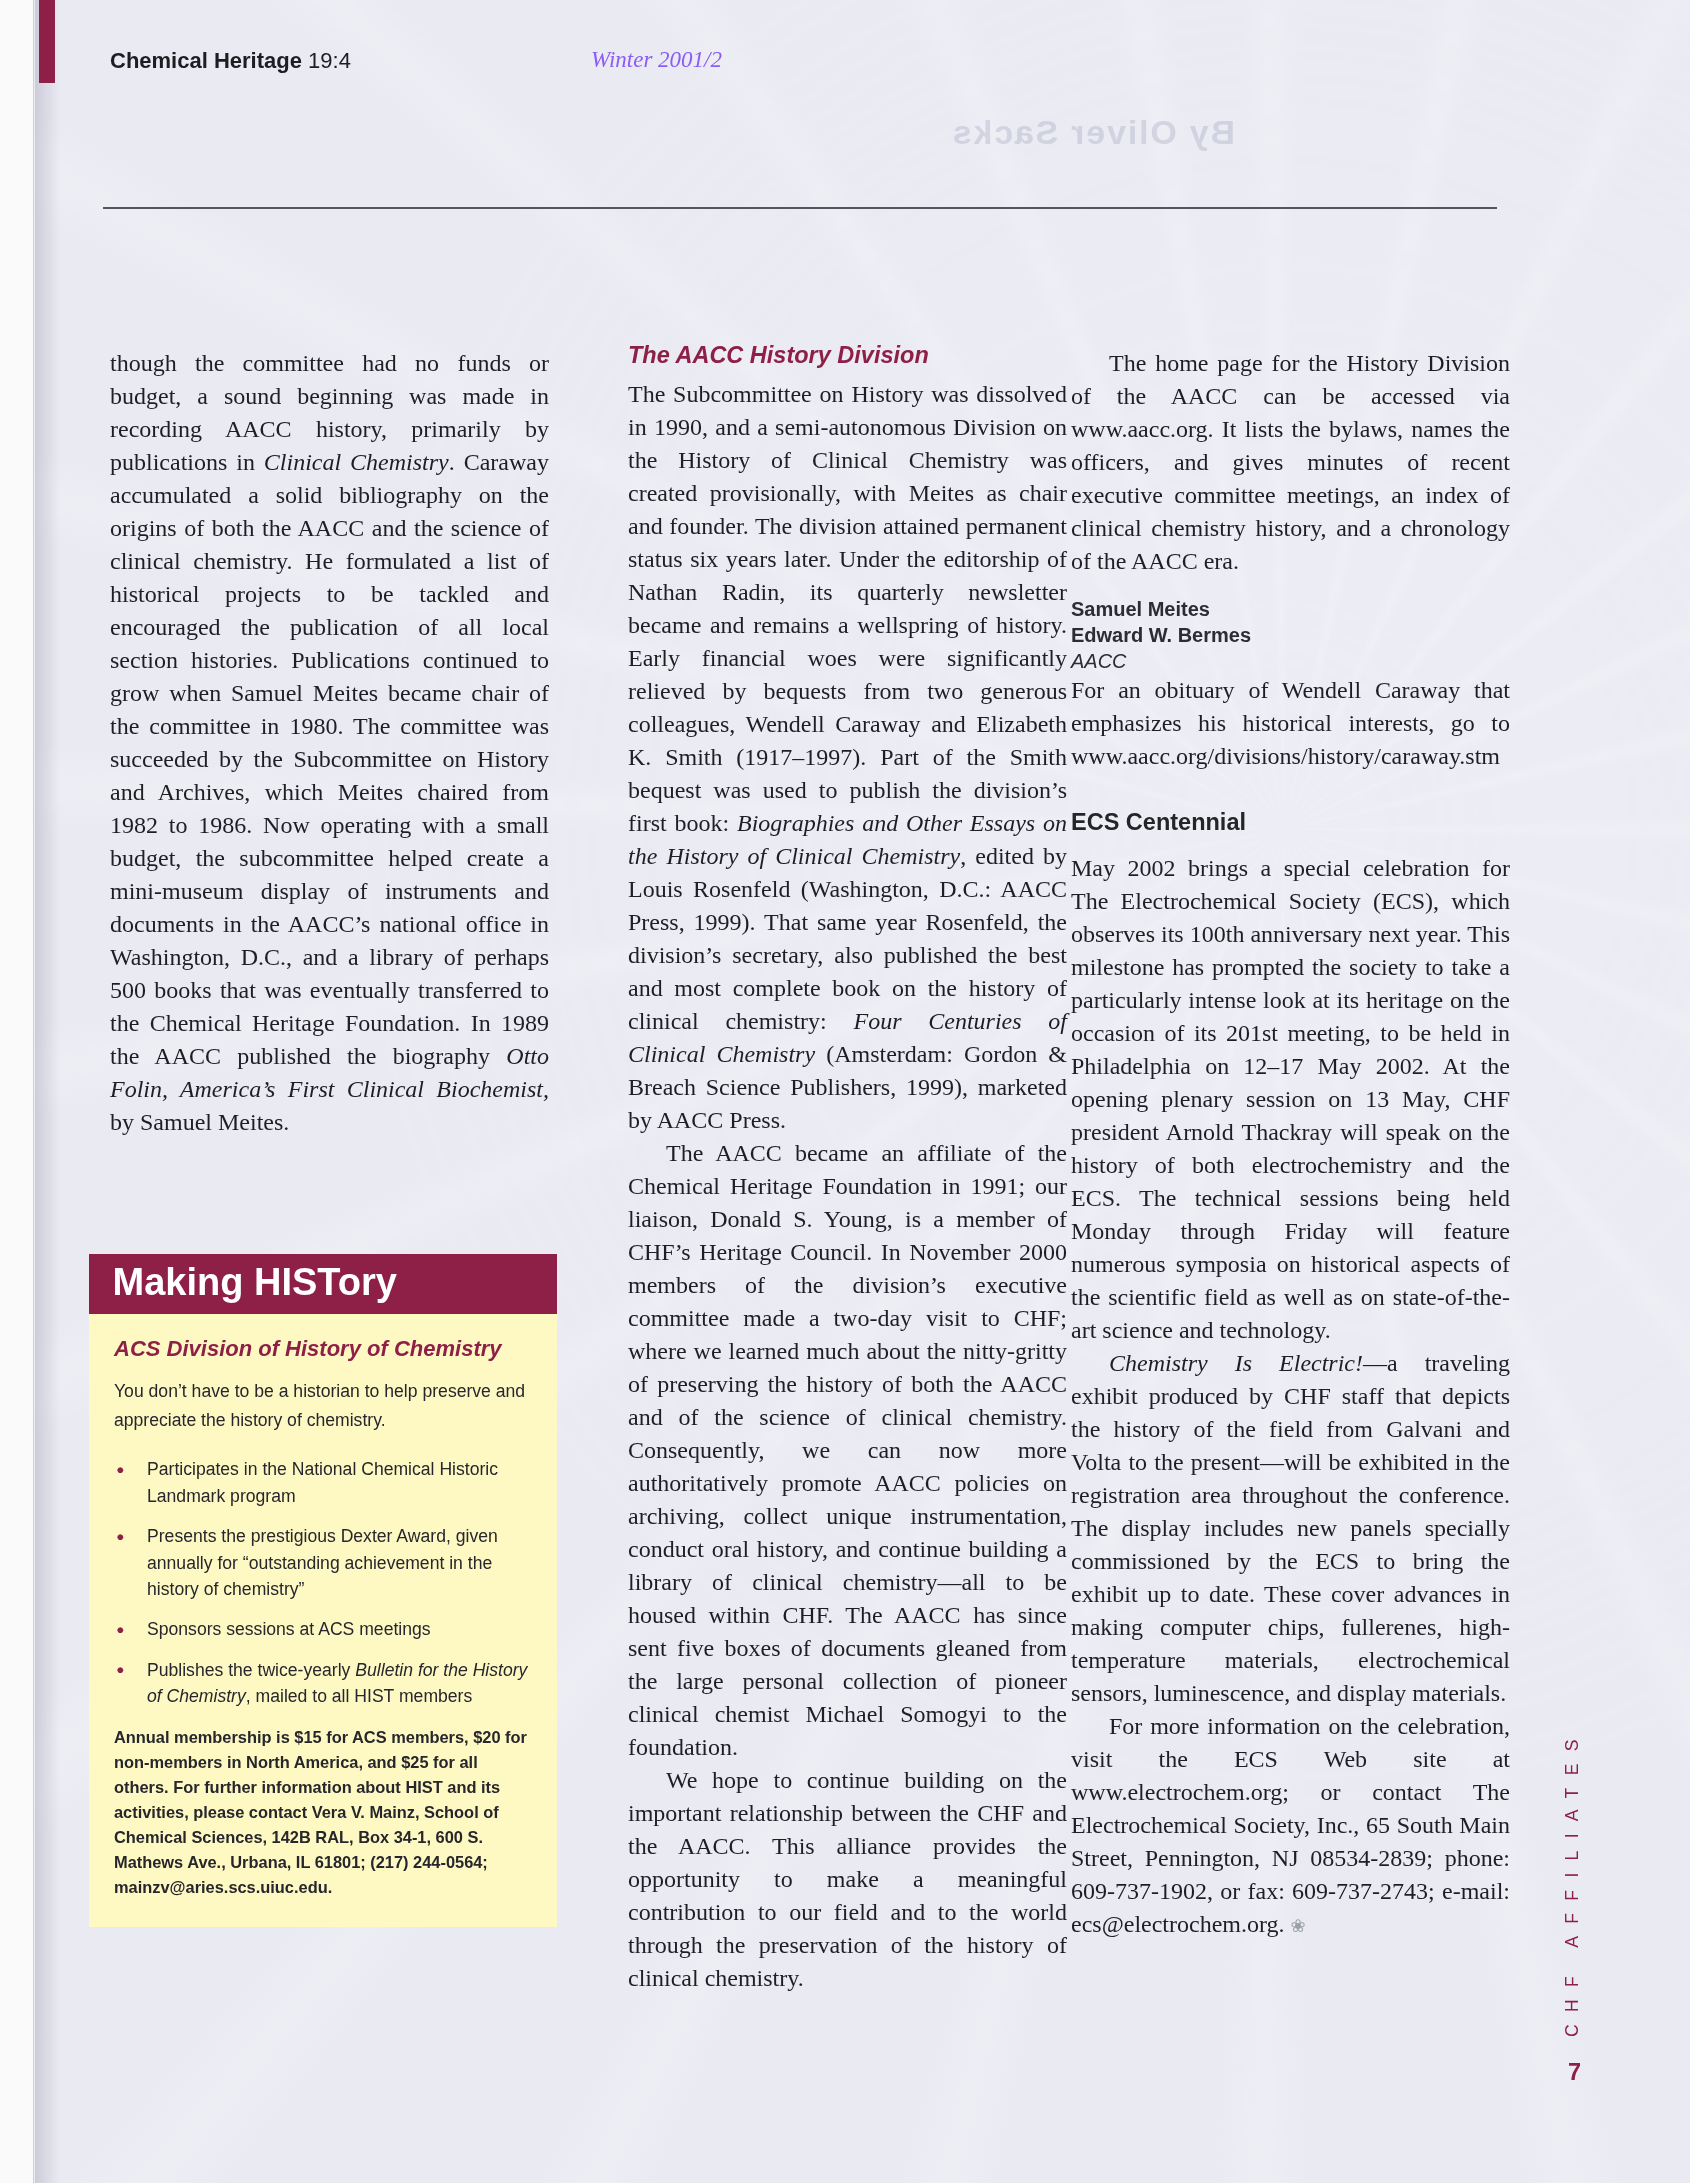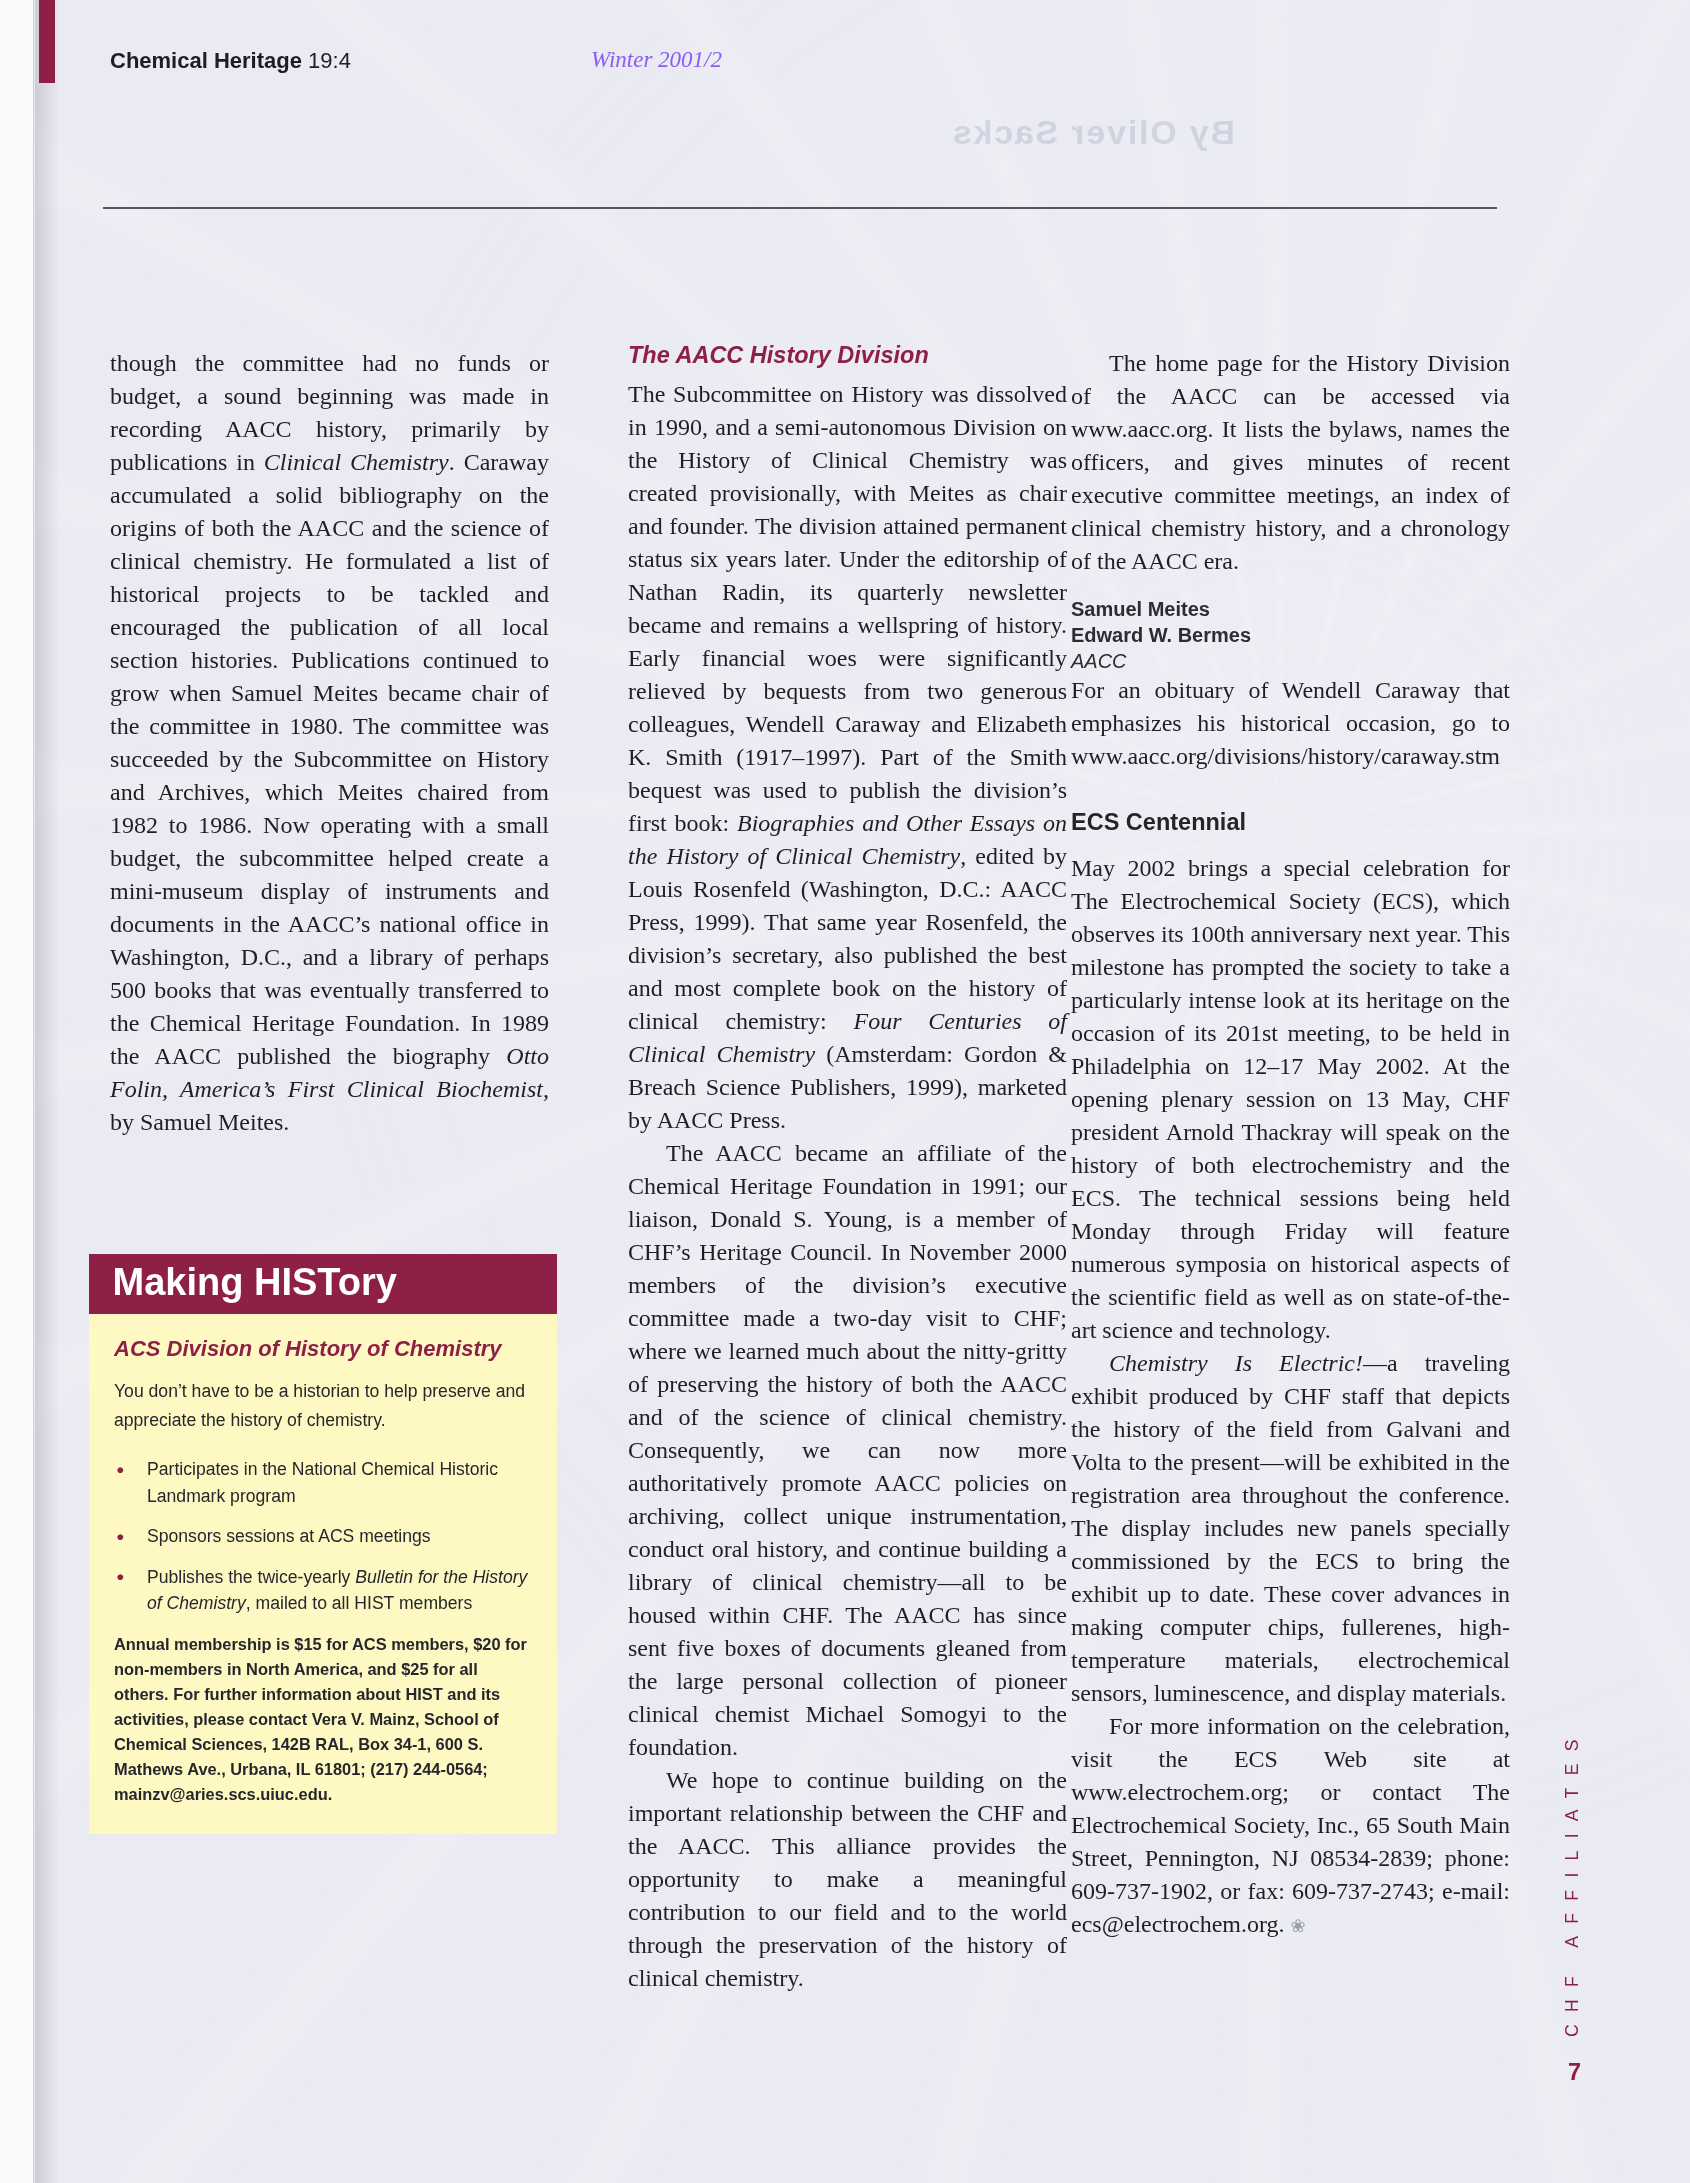--- a/index.html
+++ b/index.html
@@ -115,20 +115,21 @@
     <p><span>though the committee had no funds or budget, a sound beginning was made in recording AACC history, primarily by publications in </span><span class="seg-i">Clinical Chemistry</span><span>. Caraway accumulated a solid bibliography on the origins of both the AACC and the science of clinical chemistry. He formulated a list of historical projects to be tackled and encouraged the publication of all local section histories. Publications continued to grow when Samuel Meites became chair of the committee in 1980. The committee was succeeded by the Subcommittee on History and Archives, which Meites chaired from 1982 to 1986. Now operating with a small budget, the subcommittee helped create a mini-museum display of instruments and documents in the AACC’s national office in Washington, D.C., and a library of perhaps 500 books that was eventually transferred to the Chemical Heritage Foundation. In 1989 the AACC published the biography </span><span class="seg-i">Otto Folin, America’s First Clinical Biochemist,</span><span> by Samuel Meites.</span></p>
   </div>
 
   <div class="box">
     <div class="box-band">Making HISTory</div>
     <div class="box-inner">
       <div class="box-subtitle">ACS Division of History of Chemistry</div>
       <p>You don’t have to be a historian to help preserve and appreciate the history of chemistry.</p>
       <ul class="box-list">
         <li><span>Participates in the National Chemical Historic Landmark program</span></li>
+        <li><span>Presents the prestigious Dexter Award, given annually for “outstanding achievement in the history of chemistry”</span></li>
         <li><span>Sponsors sessions at ACS meetings</span></li>
         <li><span>Publishes the twice-yearly </span><span class="seg-i">Bulletin for the History of Chemistry</span><span>, mailed to all HIST members</span></li>
       </ul>
       <div class="box-footer">Annual membership is $15 for ACS members, $20 for non-members in North America, and $25 for all others. For further information about HIST and its activities, please contact Vera V. Mainz, School of Chemical Sciences, 142B RAL, Box 34-1, 600 S. Mathews Ave., Urbana, IL 61801; (217) 244-0564; mainzv@aries.scs.uiuc.edu.</div>
     </div>
   </div>
 
   <div class="col" id="col2">
     <h2 class="col-heading">The AACC History Division</h2>
     <p><span>The Subcommittee on History was dissolved in 1990, and a semi-autonomous Division on the History of Clinical Chemistry was created provisionally, with Meites as chair and founder. The division attained permanent status six years later. Under the editorship of Nathan Radin, its quarterly newsletter became and remains a wellspring of history. Early financial woes were significantly relieved by bequests from two generous colleagues, Wendell Caraway and Elizabeth K. Smith (1917–1997). Part of the Smith bequest was used to publish the division’s first book: </span><span class="seg-i">Biographies and Other Essays on the History of Clinical Chemistry</span><span>, edited by Louis Rosenfeld (Washington, D.C.: AACC Press, 1999). That same year Rosenfeld, the division’s secretary, also published the best and most complete book on the history of clinical chemistry: </span><span class="seg-i">Four Centuries of Clinical Chemistry</span><span> (Amsterdam: Gordon &amp; Breach Science Publishers, 1999), marketed by AACC Press.</span></p>
@@ -136,21 +137,21 @@
     <p class="indent">We hope to continue building on the important relationship between the CHF and the AACC. This alliance provides the opportunity to make a meaningful contribution to our field and to the world through the preservation of the history of clinical chemistry.</p>
   </div>
 
   <div class="col" id="col3">
     <p class="indent">The home page for the History Division of the AACC can be accessed via www.aacc.org. It lists the bylaws, names the officers, and gives minutes of recent executive committee meetings, an index of clinical chemistry history, and a chronology of the AACC era.</p>
     <div class="byline">
       <div class="name">Samuel Meites</div>
       <div class="name">Edward W. Bermes</div>
       <div class="org">AACC</div>
     </div>
-    <p class="note">For an obituary of Wendell Caraway that emphasizes his historical occasion, go to www.aacc.org/divisions/history/caraway.stm</p>
+    <p class="note">For an obituary of Wendell Caraway that emphasizes his historical interests, go to www.aacc.org/divisions/history/caraway.stm</p>
     <h2 class="section-heading">ECS Centennial</h2>
     <p>May 2002 brings a special celebration for The Electrochemical Society (ECS), which observes its 100th anniversary next year. This milestone has prompted the society to take a particularly intense look at its heritage on the occasion of its 201st meeting, to be held in Philadelphia on 12–17 May 2002. At the opening plenary session on 13 May, CHF president Arnold Thackray will speak on the history of both electrochemistry and the ECS. The technical sessions being held Monday through Friday will feature numerous symposia on historical aspects of the scientific field as well as on state-of-the-art science and technology.</p>
     <p class="indent"><span class="seg-i">Chemistry Is Electric!</span><span>—a traveling exhibit produced by CHF staff that depicts the history of the field from Galvani and Volta to the present—will be exhibited in the registration area throughout the conference. The display includes new panels specially commissioned by the ECS to bring the exhibit up to date. These cover advances in making computer chips, fullerenes, high-temperature materials, electrochemical sensors, luminescence, and display materials.</span></p>
     <p class="indent"><span>For more information on the celebration, visit the ECS Web site at www.electrochem.org; or contact The Electrochemical Society, Inc., 65 South Main Street, Pennington, NJ 08534-2839; phone: 609-737-1902, or fax: 609-737-2743; e-mail: ecs@electrochem.org. </span><span class="seg-orn">❀</span></p>
   </div>
 
   <div class="side-label">CHF AFFILIATES</div>
   <div class="page-number">7</div>
 
 </div>

